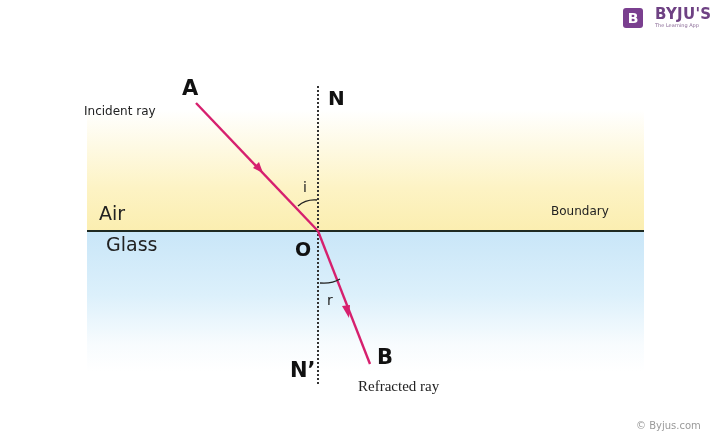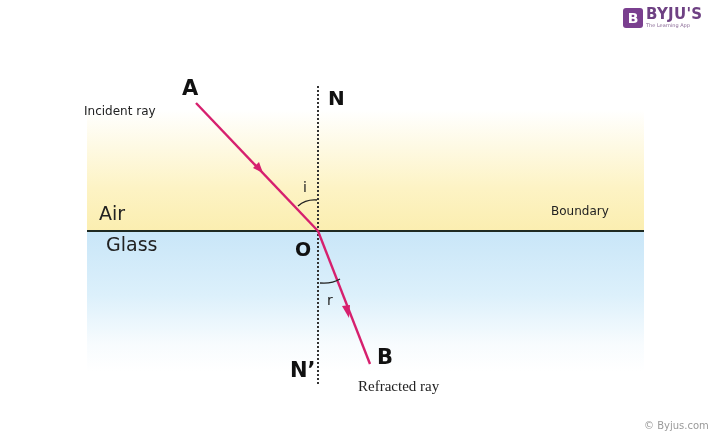--- a/index.html
+++ b/index.html
@@ -7,24 +7,24 @@
     .air-region { position: absolute; left: 87px; top: 110px; width: 557px; height: 121px;
       background: linear-gradient(to bottom, rgba(255,250,225,0) 0%, #fdf3c4 65%, #fbeeb0 100%); }
     .glass-region { position: absolute; left: 87px; top: 232px; width: 557px; height: 140px;
       background: linear-gradient(to bottom, #c9e6f8 0%, #dcf0fb 45%, rgba(240,248,253,0.5) 80%, rgba(255,255,255,0) 100%); }
     .air-region::before, .glass-region::before { content: ""; position: absolute; inset: 0; }
     svg.diagram { position: absolute; left: 0; top: 0; }
     .lbl { position: absolute; color: #222; white-space: nowrap; line-height: 1; }
     .bold { font-weight: bold; color: #111; }
     .logo { position: absolute; left: 623px; top: 7px; display: flex; align-items: center; }
     .logo-badge { width: 20px; height: 20px; background: #7a3f8f; border-radius: 3px; color: #fff; font-weight: bold; font-size: 14px; display: flex; align-items: center; justify-content: center; }
-    .logo-text { margin-left: 3px; display: flex; flex-direction: column; }
+    .logo-text { margin-left: 12px; display: flex; flex-direction: column; }
     .logo-name { font-size: 15px; font-weight: bold; color: #6e4183; letter-spacing: 0.3px; line-height: 15px; }
     .logo-tag { font-size: 5px; color: #8a6a96; line-height: 6px; }
-    .credit { position: absolute; left: 636px; top: 420px; font-size: 10px; color: #9a9a9a; margin-left: 8px; }
+    .credit { position: absolute; left: 636px; top: 420px; font-size: 10px; color: #9a9a9a; }
   </style>
 </head>
 <body>
 
 <div class="air-region"></div>
 <div class="glass-region"></div>
 
 <svg class="diagram" width="720" height="445" viewBox="0 0 720 445">
 
   <line x1="87" y1="231" x2="644" y2="231" stroke="#1e2a22" stroke-width="2.2"></line>

